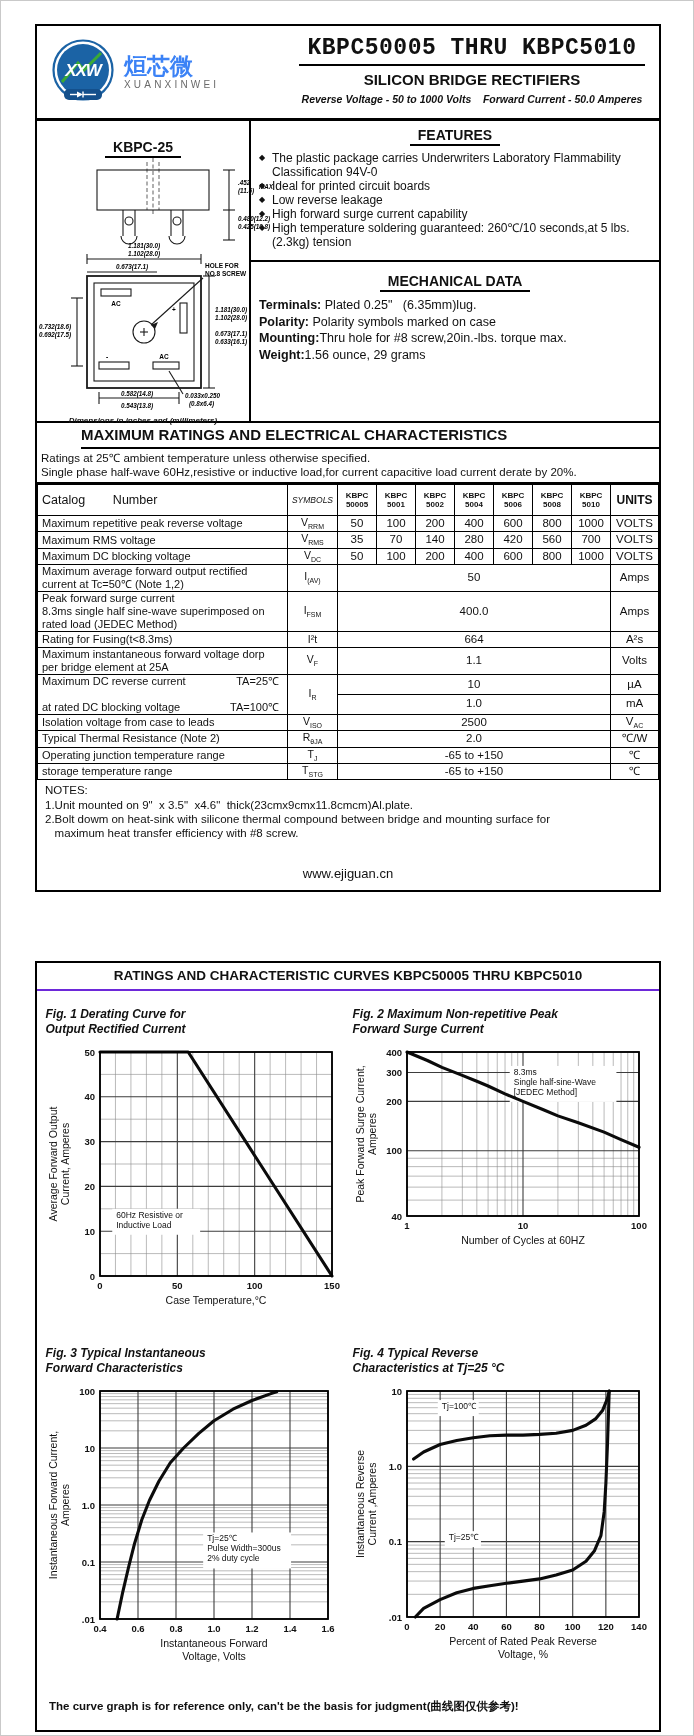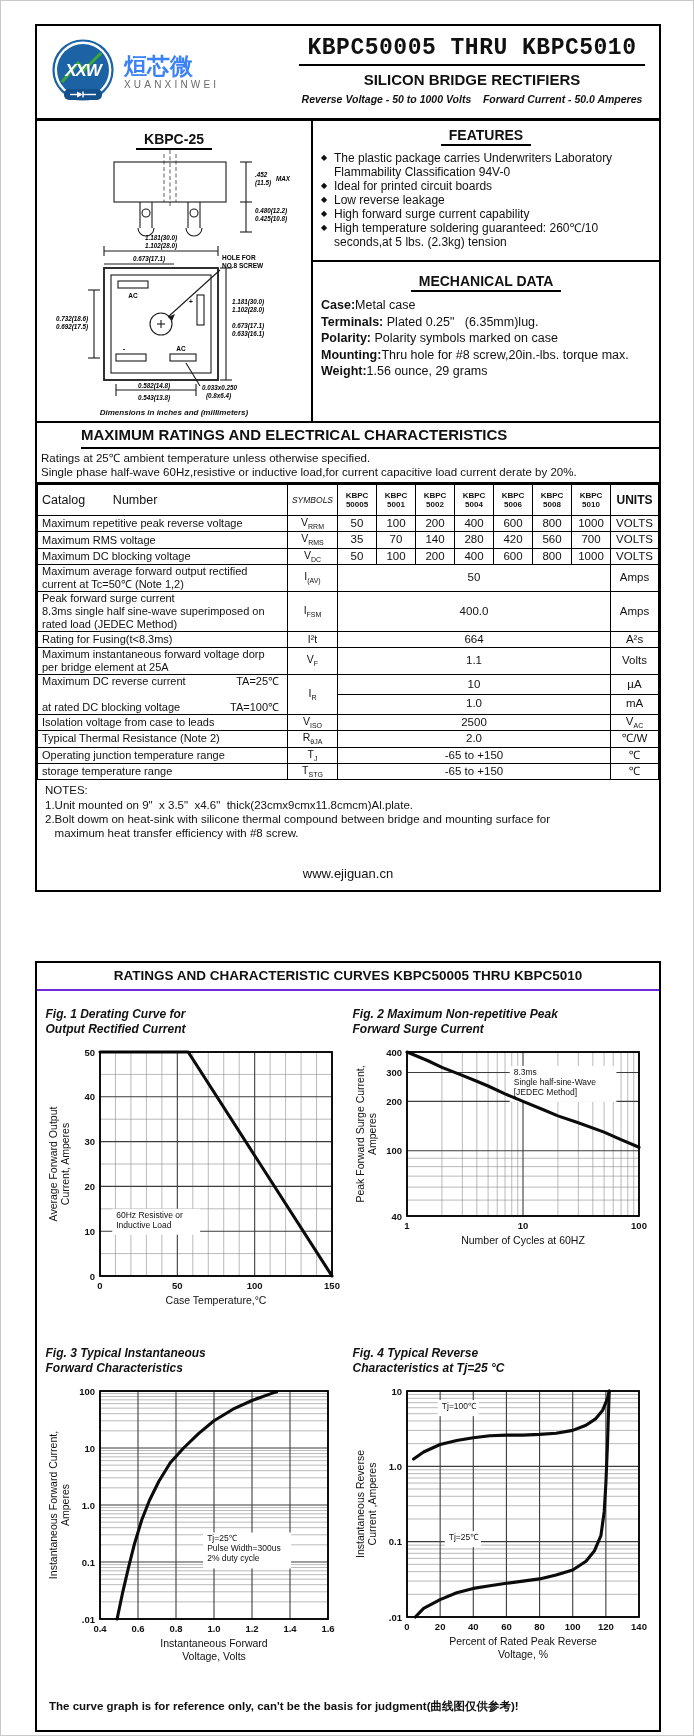--- a/index.html
+++ b/index.html
@@ -15,21 +15,21 @@
   .logo-cn{font-size:23px;font-weight:bold;color:#3b82f6;line-height:1.05;}
   .logo-en{font-size:10px;letter-spacing:3.2px;color:#6a6a6a;margin-top:1px;}
   .hdr-right{flex:1;text-align:center;padding-top:9px;}
   .doc-title{font-size:23px;font-weight:bold;letter-spacing:.5px;font-family:Liberation Mono, monospace;}
   .title-rule{border-top:2px solid #000;margin:3px 14px 5px;}
   .doc-sub{font-size:15px;font-weight:bold;}
   .doc-tag{font-size:10.5px;font-style:italic;font-weight:bold;white-space:pre;margin-top:5px;}
 
   
   .row2{display:flex;border-bottom:2px solid #000;height:300px;}
-  .pkg-col{width:274px;flex:none;text-align:center;padding-top:8px;box-sizing:border-box;border-radius:14px;}
+  .pkg-col{width:212px;flex:none;text-align:center;padding-top:16px;box-sizing:border-box;border-radius:14px;}
   .pkg-name{font-size:14px;font-weight:bold;margin:2px 0 0;}
   .uh{display:inline-block;border-bottom:2px solid #000;padding:0 8px 1px;}
   .pkg-cap{font-size:8px;font-style:italic;font-weight:bold;margin-top:0;}
   .right-col{flex:1;border-left:2px solid #000;}
   .features{border-bottom:2px solid #000;padding:5px 8px 6px;height:141px;box-sizing:border-box;}
   .sec-h{text-align:center;font-size:14px;font-weight:bold;margin:1px 0 5px;}
   .feat-li{display:flex;font-size:12px;line-height:1.17;}
   .blt{flex:none;width:13px;font-size:8px;padding-top:2px;}
   .mech{padding:10px 8px 4px;}
   .mech-line{font-size:12.5px;line-height:1.32;}
@@ -213,21 +213,20 @@
               </div>
               <div class="feat-li">
                 <span class="blt">◆</span>
                 <span>High temperature soldering guaranteed: 260℃/10 seconds,at 5 lbs. (2.3kg) tension</span>
               </div>
             </div>
         </div>
         <div class="mech">
           <div class="sec-h"><span class="uh">MECHANICAL DATA</span></div>
           <div id="mech-list">
-              <div class="mech-line"><b>Case:</b><span>Metal case</span></div>
               <div class="mech-line"><b>Terminals:</b><span> Plated 0.25"   (6.35mm)lug.</span></div>
               <div class="mech-line"><b>Polarity:</b><span> Polarity symbols marked on case</span></div>
               <div class="mech-line"><b>Mounting:</b><span>Thru hole for #8 screw,20in.-lbs. torque max.</span></div>
               <div class="mech-line"><b>Weight:</b><span>1.56 ounce, 29 grams</span></div>
             </div>
         </div>
       </div>
     </div>
 
     <div class="banner1">MAXIMUM RATINGS AND ELECTRICAL CHARACTERISTICS</div>

